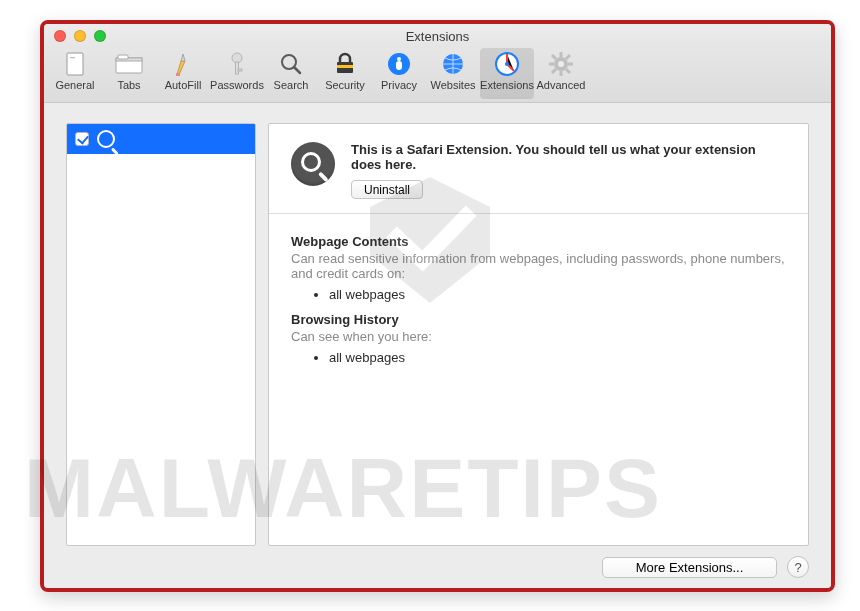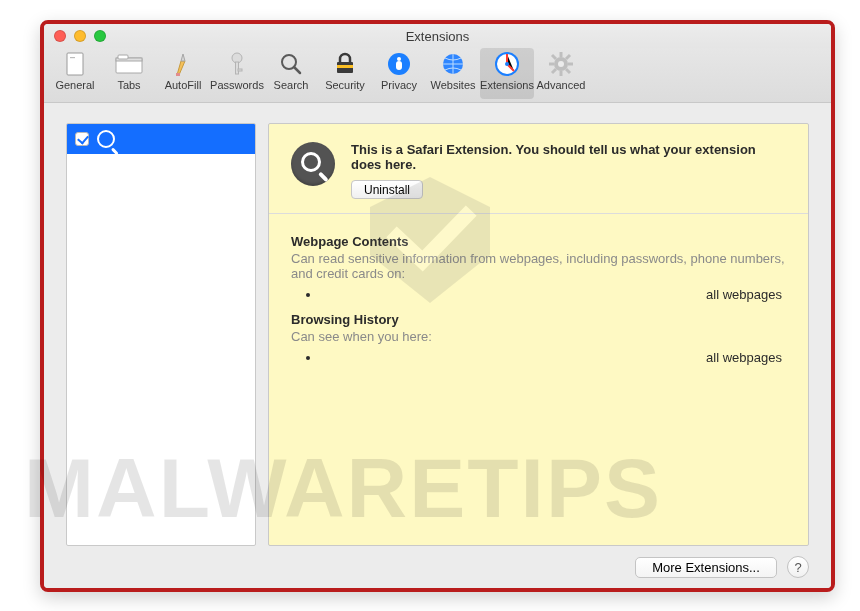--- a/index.html
+++ b/index.html
@@ -56,21 +56,21 @@
     content:""; position:absolute; left:2px; top:2px; width:8px; height:5px;
     border-left:2px solid #146eff; border-bottom:2px solid #146eff; transform:rotate(-50deg);
   }
   .sb-mag {
     width:18px; height:18px; border:2.5px solid #fff; border-radius:50%; position:relative;
   }
   .sb-mag::after{
     content:""; position:absolute; right:-6px; bottom:-6px; width:8px; height:2.5px; background:#fff; transform:rotate(45deg); border-radius:2px;
   }
   .main {
-    flex:1; background:#fef9c3; border:1px solid #c9c9c9; border-radius:2px; display:flex; flex-direction:column;
+    flex:1; background:#ffffff; border:1px solid #c9c9c9; border-radius:2px; display:flex; flex-direction:column;
   }
   .ext-head {
     display:flex; gap:16px; padding:18px 22px 14px 22px; border-bottom:1px solid #dcdcdc;
   }
   .big-mag {
     width:44px; height:44px; border-radius:50%; background:#535353; position:relative;
     display:flex; align-items:center; justify-content:center;
     box-shadow:inset 0 -2px 3px rgba(0,0,0,0.2);
     flex:none;
   }
@@ -84,27 +84,27 @@
   .head-desc { font-weight:700; }
   .btn {
     display:inline-block; margin-top:8px; font-size:12px; padding:1.5px 12px;
     background:linear-gradient(#ffffff,#f0f0f0);
     border:1px solid #c6c6c6; border-radius:4px;
   }
   .perms { padding:14px 22px; font-size:13px; color:#2b2b2b; }
   .perms h4{ margin:6px 0 2px 0; font-size:13px; font-weight:700; color:#2b2b2b; }
   .perms p { margin:2px 0 6px 0; color:#8a8a8a; }
   .perms ul{ margin:0 0 10px 0; padding-left:26px; }
-  .perms li{ margin:2px 4px; color:#2b2b2b;text-align:right; }
+  .perms li{ margin:2px 12px; color:#2b2b2b; }
   
   .footer {
     position:absolute; right:22px; bottom:10px; display:flex; gap:10px; align-items:center;
   }
   .more-btn {
-    font-size:13px; padding:2px 12px; width:142px;
+    font-size:13px; padding:2px 12px; width:175px;
     background:linear-gradient(#ffffff,#f4f4f4);
     border:1px solid #c4c4c4; border-radius:5px;
   }
   .help {
     width:22px; height:22px; border:1px solid #c2c2c2; border-radius:50%;
     background:linear-gradient(#ffffff,#f1f1f1);
     font-size:13px; color:#555; display:flex; align-items:center; justify-content:center;
   }
   
   .wm {

